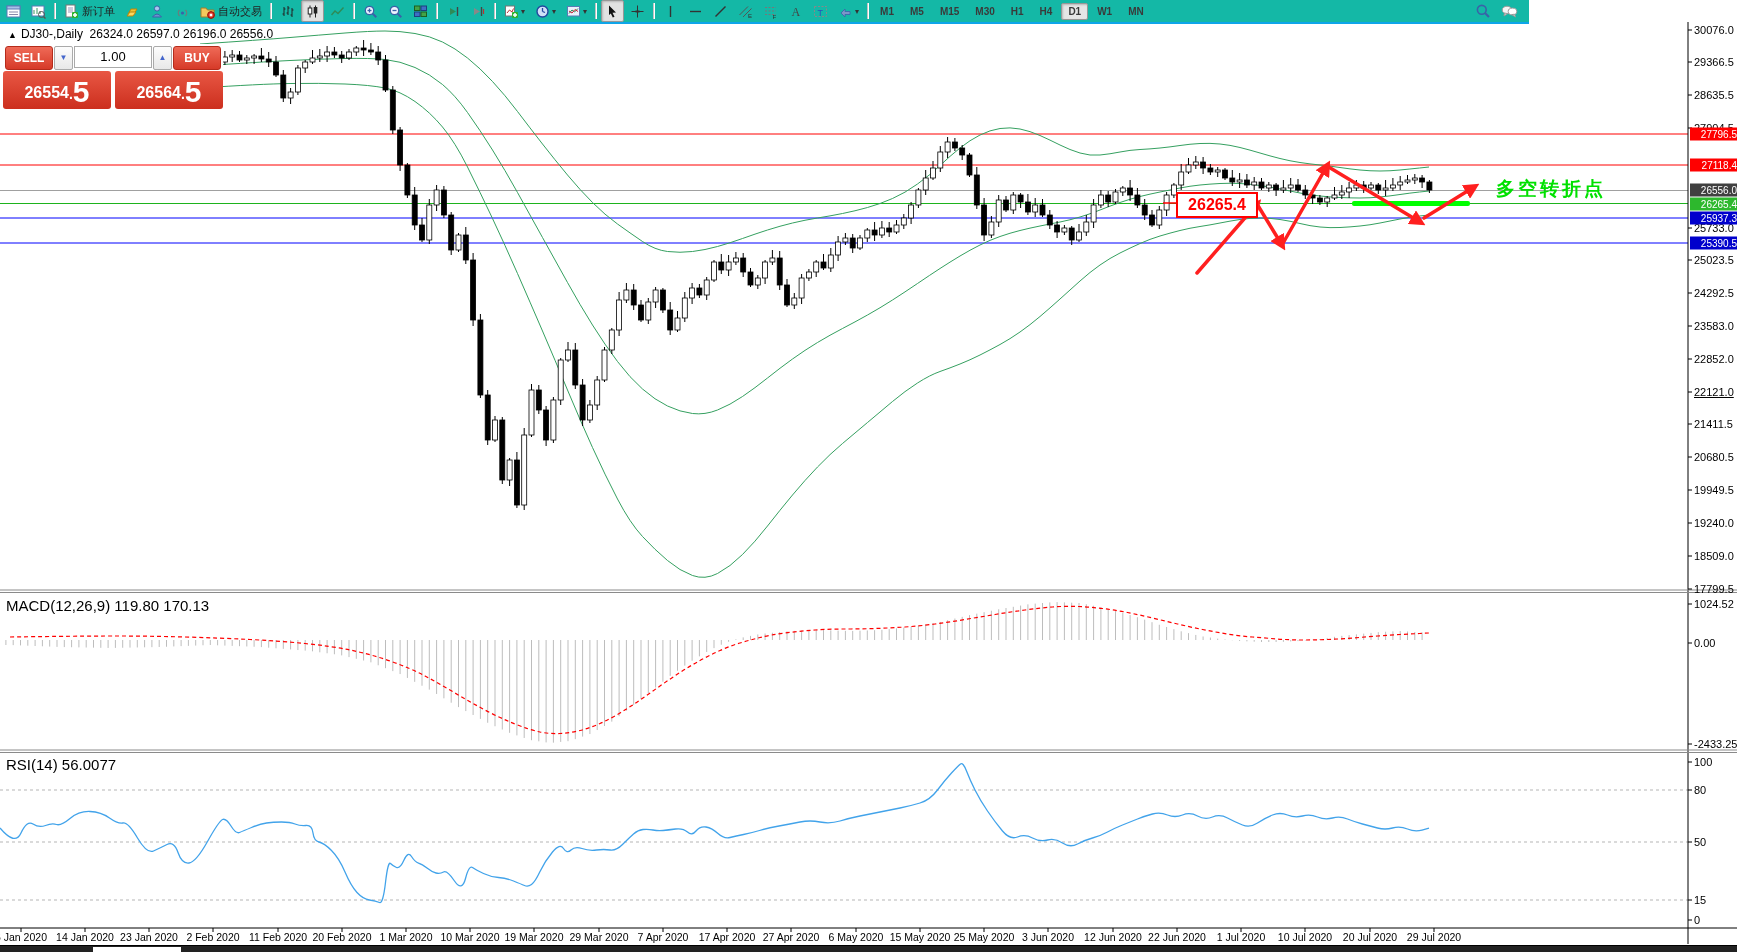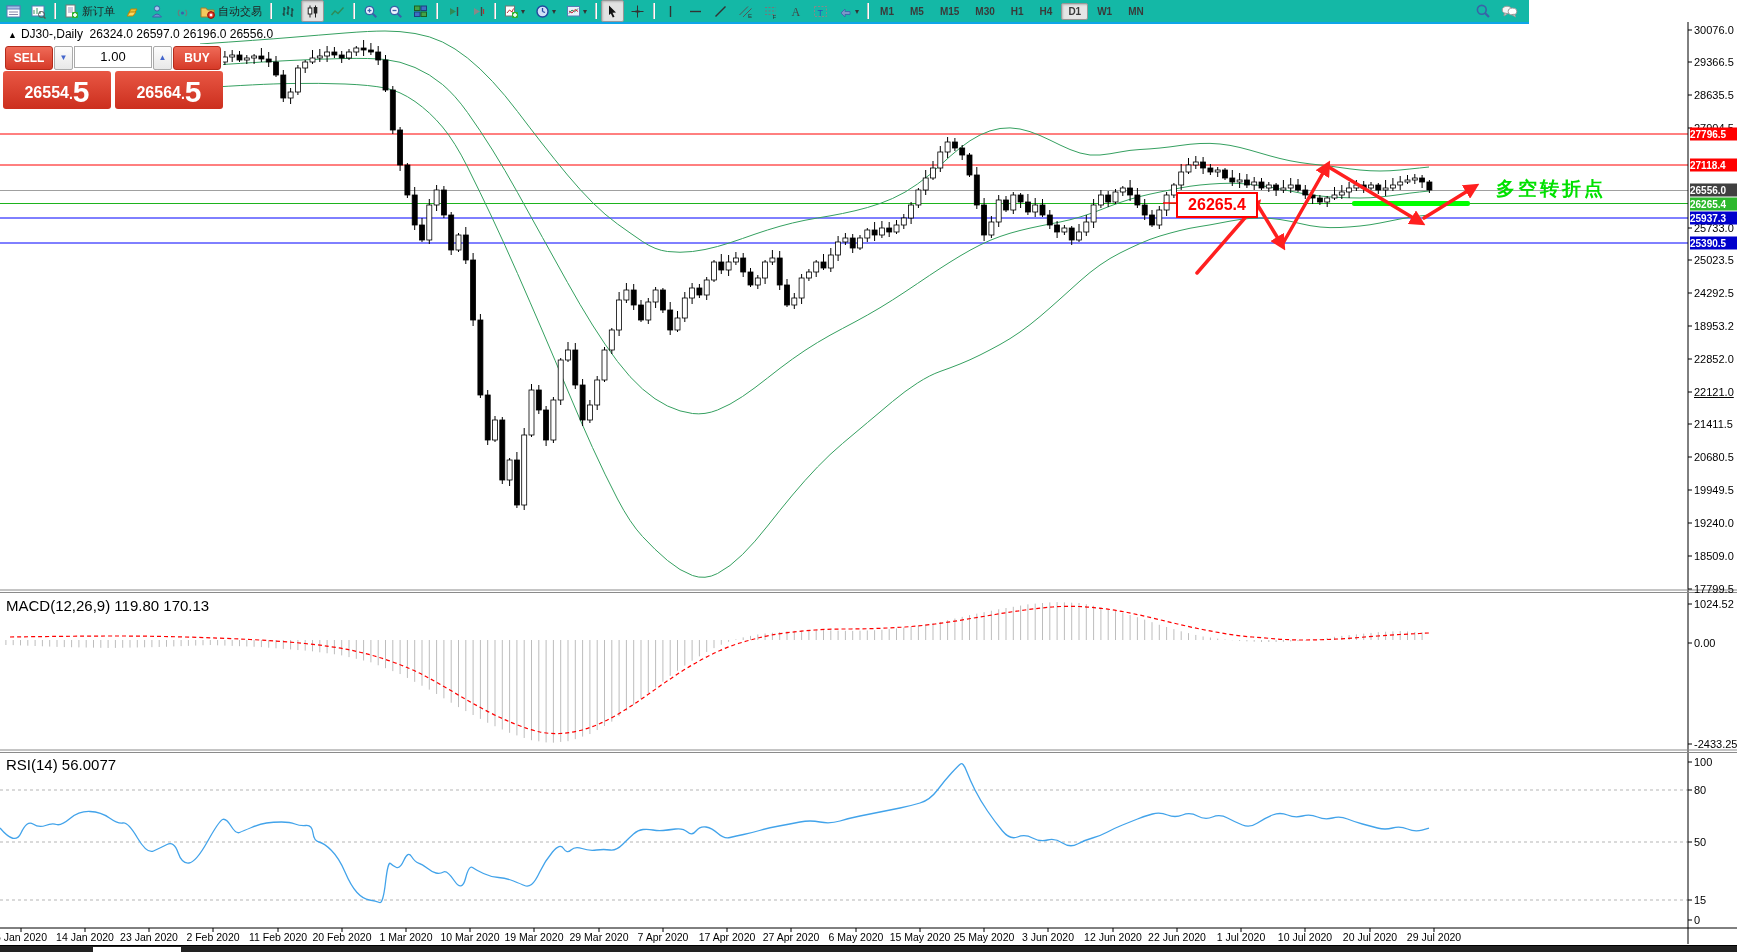--- a/index.html
+++ b/index.html
@@ -29,22 +29,22 @@
   .oc-spin{width:17px;height:22px;border:1px solid #aaa;background:linear-gradient(#fdfdfd,#e8e8e8);
            color:#4466cc;font-size:8px;line-height:22px;text-align:center;border-radius:2px;margin:0 1px;}
   .oc-vol{width:76px;height:20px;border:1px solid #aaa;background:#fff;font-size:13px;line-height:20px;
           text-align:center;color:#000;}
   .oc-price{position:absolute;top:27px;width:108px;height:38px;background:linear-gradient(#e85744,#cc2f1e);
             border-radius:3px;color:#fff;display:flex;align-items:flex-end;justify-content:center;padding-bottom:3px;box-sizing:border-box;}
   .oc-price .pnum{font-size:16px;font-weight:bold;line-height:26px;}
   .oc-price .pdot{font-size:14px;font-weight:bold;line-height:24px;}
   .oc-price .pbig{font-size:30px;font-weight:bold;line-height:28px;}
   .tick-label{position:absolute;left:1694px;font-size:11px;color:#000;transform:translateY(-50%);z-index:10;white-space:nowrap;}
-  .badge{position:absolute;left:1690px;width:47px;height:13px;font-size:10px;font-weight:bold;color:#fff;
-         text-align:left;line-height:13px;transform:translateY(-50%);z-index:12;}
+  .badge{position:absolute;left:1690px;width:47px;height:13px;font-size:10px;font-weight:normal;color:#fff;
+         text-align:right;line-height:13px;transform:translateY(-50%);z-index:12;}
   .pane-label{position:absolute;font-size:15px;color:#000;z-index:10;white-space:nowrap;}
   .date-label{position:absolute;top:931px;font-size:10.5px;color:#000;transform:translateX(-50%);z-index:10;white-space:nowrap;}
   .cn-note{position:absolute;left:1496px;top:176px;font-size:19px;font-weight:bold;color:#00e100;
            letter-spacing:3px;z-index:25;white-space:nowrap;}
   .price-note{position:absolute;left:1176px;top:192px;width:78px;height:22px;border:2px solid #ff0000;
               background:#fff;color:#ff0000;font-size:16px;font-weight:bold;text-align:center;line-height:22px;z-index:25;}
   .hscroll{position:absolute;left:0;top:945px;width:1737px;height:7px;background:#222;border-top:1px solid #000;z-index:15;}
   .hscroll .thumb{position:absolute;left:93px;top:1px;width:88px;height:5px;background:#fff;}
   svg#plot{position:absolute;left:0;top:0;z-index:5;}
 </style>
@@ -1032,21 +1032,21 @@
   <div class="price-note">26265.4</div>
 
   <div id="axis-labels">
       <div class="tick-label" style="top: 30px;">30076.0</div>
       <div class="tick-label" style="top: 62px;">29366.5</div>
       <div class="tick-label" style="top: 95px;">28635.5</div>
       <div class="tick-label" style="top: 128px;">27904.5</div>
       <div class="tick-label" style="top: 228px;">25733.0</div>
       <div class="tick-label" style="top: 260px;">25023.5</div>
       <div class="tick-label" style="top: 293px;">24292.5</div>
-      <div class="tick-label" style="top: 326px;">18953.2</div>
+      <div class="tick-label" style="top: 326px;">23583.0</div>
       <div class="tick-label" style="top: 359px;">22852.0</div>
       <div class="tick-label" style="top: 392px; text-decoration: underline;">22121.0</div>
       <div class="tick-label" style="top: 424px;">21411.5</div>
       <div class="tick-label" style="top: 457px;">20680.5</div>
       <div class="tick-label" style="top: 490px;">19949.5</div>
       <div class="tick-label" style="top: 523px;">19240.0</div>
       <div class="tick-label" style="top: 556px;">18509.0</div>
       <div class="tick-label" style="top: 589px;">17799.5</div>
       <div class="tick-label" style="top: 604px;">1024.52</div>
       <div class="tick-label" style="top: 643px;">0.00</div>

